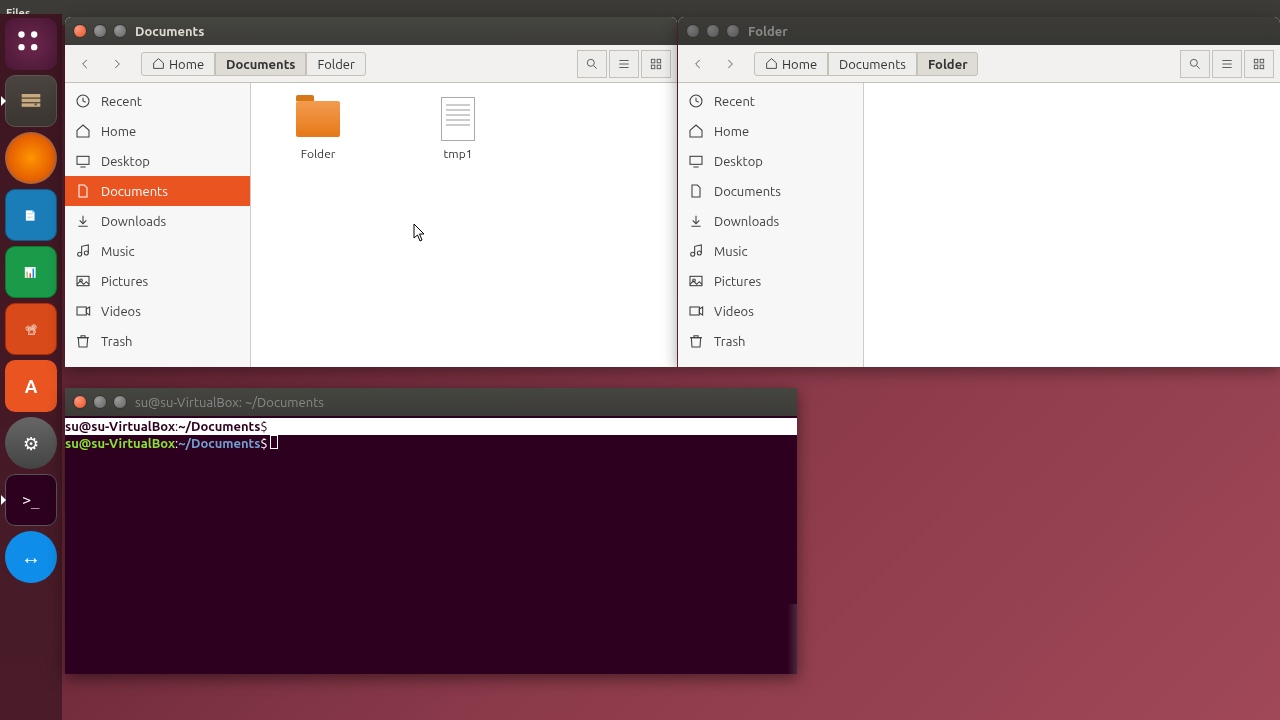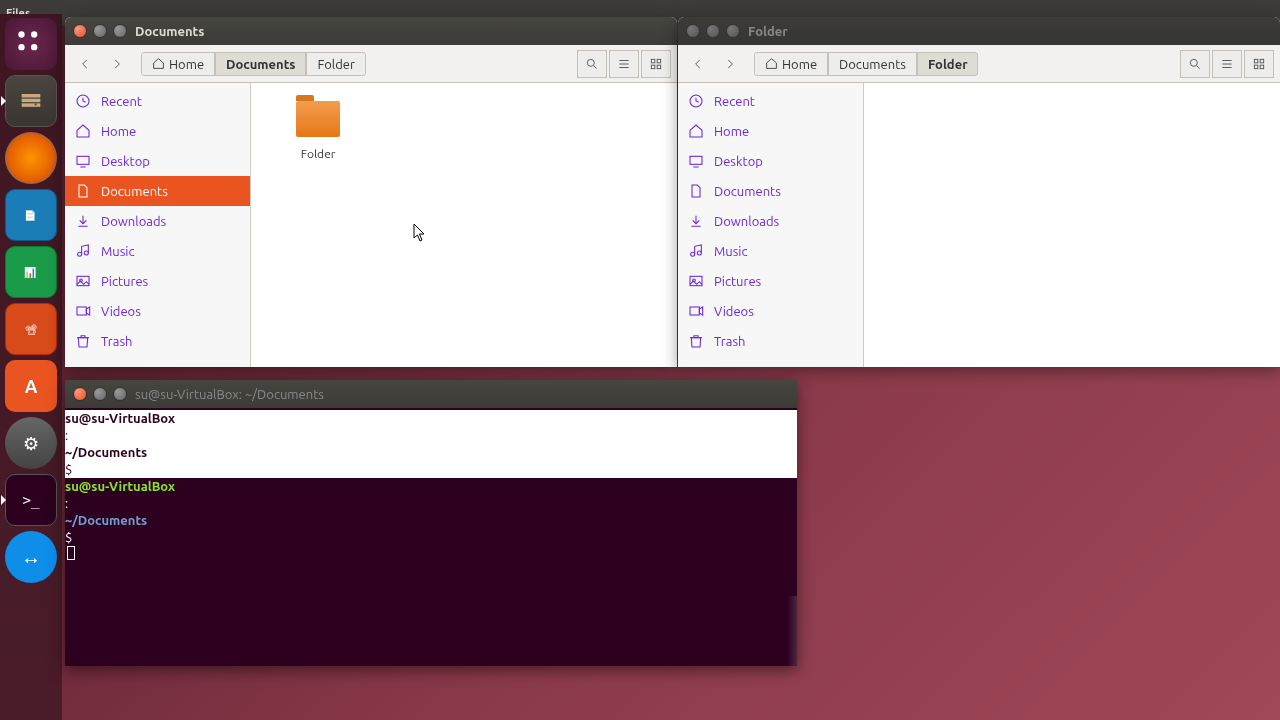--- a/index.html
+++ b/index.html
@@ -43,39 +43,39 @@
 .crumb { padding: 4px 10px; border: 1px solid #c5c1b9; background: #ededeb; font-size: 13px; color: #333; display: flex; align-items: center; gap: 4px; }
 .crumb:first-child { border-radius: 3px 0 0 3px; }
 .crumb:last-child { border-radius: 0 3px 3px 0; }
 .crumb.active { background: #dfdcd5; font-weight: bold; }
 .toolbar-right { margin-left: auto; display: flex; gap: 2px; }
 .view-btn { width: 30px; height: 28px; border: 1px solid #c5c1b9; background: #ededeb; display: flex; align-items: center; justify-content: center; color: #555; }
 
 
 .fm-body { display: flex; height: calc(100% - 66px); background: #fff; }
 .sidebar { width: 186px; background: #f7f7f7; border-right: 1px solid #d0ccc4; padding: 3px 0; }
-.sidebar-item { height: 30px; display: flex; align-items: center; padding: 0 10px; gap: 10px; font-size: 13px; color: #6d28d9; }
+.sidebar-item { height: 30px; display: flex; align-items: center; padding: 0 10px; gap: 10px; font-size: 13px; color: #404040; }
 .sidebar-item.active { background: #e95420; color: #fff; }
 .sidebar-item svg { width: 16px; height: 16px; flex-shrink: 0; }
 .content-area { flex: 1; padding: 12px; display: flex; flex-wrap: wrap; align-content: flex-start; gap: 20px 30px; position: relative; }
 .file-item { width: 110px; display: flex; flex-direction: column; align-items: center; gap: 4px; }
 .file-item .icon-box { width: 48px; height: 48px; display: flex; align-items: center; justify-content: center; }
 .file-item .label { font-size: 12px; color: #333; text-align: center; }
 .folder-icon { width: 44px; height: 36px; background: linear-gradient(180deg, #f39c4f 0%, #e67817 100%); border-radius: 2px; position: relative; }
 .folder-icon::before { content: ''; position: absolute; top: -6px; left: 0; width: 18px; height: 6px; background: #d67817; border-radius: 2px 2px 0 0; }
 .file-icon { width: 34px; height: 44px; background: #fff; border: 1px solid #aaa; position: relative; }
 .file-icon::before { content:''; position:absolute; top:6px; left:4px; right:4px; height:2px; background:#ccc; box-shadow: 0 5px 0 #ccc, 0 10px 0 #ccc, 0 15px 0 #ccc, 0 20px 0 #ccc; }
 .script-icon { width: 34px; height: 44px; background: #fff; border: 1px solid #aaa; position: relative; }
 .script-icon::after { content:''; position:absolute; top:4px; left:3px; right:3px; bottom:4px; background: repeating-linear-gradient(0deg, #99c 0px, #99c 1px, transparent 1px, transparent 4px); }
 
 
 .terminal { position: absolute; background: #2c001e; border-radius: 6px 6px 0 0; box-shadow: 0 4px 16px rgba(0,0,0,0.5); }
 .terminal .titlebar { background: linear-gradient(180deg, #464641 0%, #3c3b37 100%); color: #888; font-weight: normal; }
 .term-body { padding: 2px 0; font-family: "Ubuntu Mono", "DejaVu Sans Mono", monospace; font-size: 13px; color: #fff; line-height: 17px; }
-.term-line { display: flex; white-space: pre; flex-direction: column; }
+.term-line { display: flex; white-space: pre; }
 .term-line.hl { background: #fff; color: #2c001e; }
 .term-line.hl .prompt-user { color: #2c001e; }
 .term-line.hl .prompt-path { color: #2c001e; }
 .prompt-user { color: #8ae234; font-weight: bold; }
 .prompt-path { color: #729fcf; font-weight: bold; }
 .cursor { display: inline-block; width: 8px; height: 14px; border: 1px solid #fff; margin-left: 2px; }
 
 
 .mouse-cursor { position: absolute; width: 14px; height: 20px; pointer-events: none; z-index: 999; }
 
@@ -261,20 +261,26 @@
           <span>Trash</span>
         </div>
       </div>
     <div class="content-area" id="files1">
         <div class="file-item">
           <div class="icon-box">
             <div class="folder-icon"></div>
           </div>
           <div class="label">Folder</div>
         </div>
+        <div class="file-item">
+          <div class="icon-box">
+            <div class="file-icon"></div>
+          </div>
+          <div class="label">tmp1</div>
+        </div>
       </div>
   </div>
 </div>
 
 <div class="window" id="win2" style="left:678px; top:17px; width:602px; height:350px;">
   <div class="titlebar inactive">
     <div class="win-controls">
       <div class="win-btn win-close"></div>
       <div class="win-btn win-min"></div>
       <div class="win-btn win-max"></div>
@@ -395,21 +401,21 @@
             <line x1="3" y1="7" x2="21" y2="7"></line>
             <path d="M9 7 L9 4 L15 4 L15 7"></path>
           </svg>
           <span>Trash</span>
         </div>
       </div>
     <div class="content-area" id="files2"></div>
   </div>
 </div>
 
-<div class="terminal" style="left:65px; top:380px; width:732px; height:286px;">
+<div class="terminal" style="left:65px; top:388px; width:732px; height:286px;">
   <div class="titlebar">
     <div class="win-controls">
       <div class="win-btn win-close"></div>
       <div class="win-btn win-min"></div>
       <div class="win-btn win-max"></div>
     </div>
     <span>su@su-VirtualBox: ~/Documents</span>
   </div>
   <div class="term-body" id="termbody">
       <div class="term-line hl"><span class="prompt-user">su@su-VirtualBox</span><span>:</span><span class="prompt-path">~/Documents</span><span>$</span></div>

